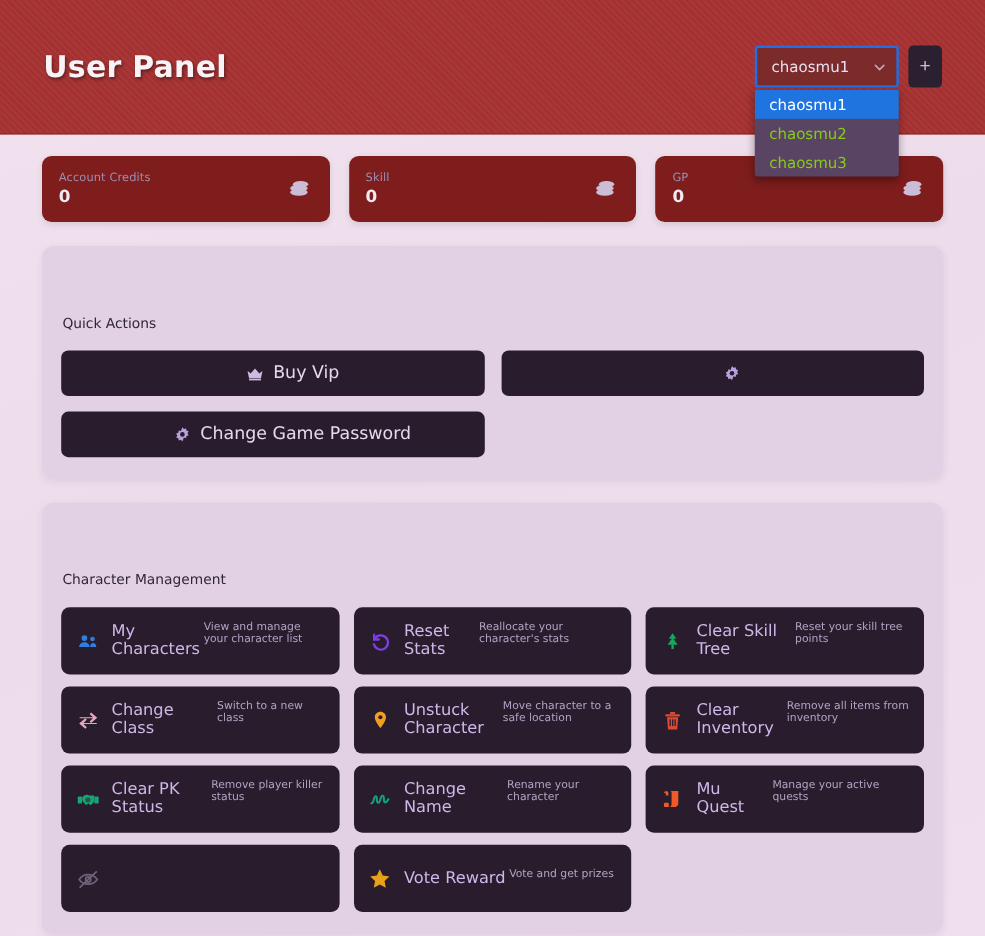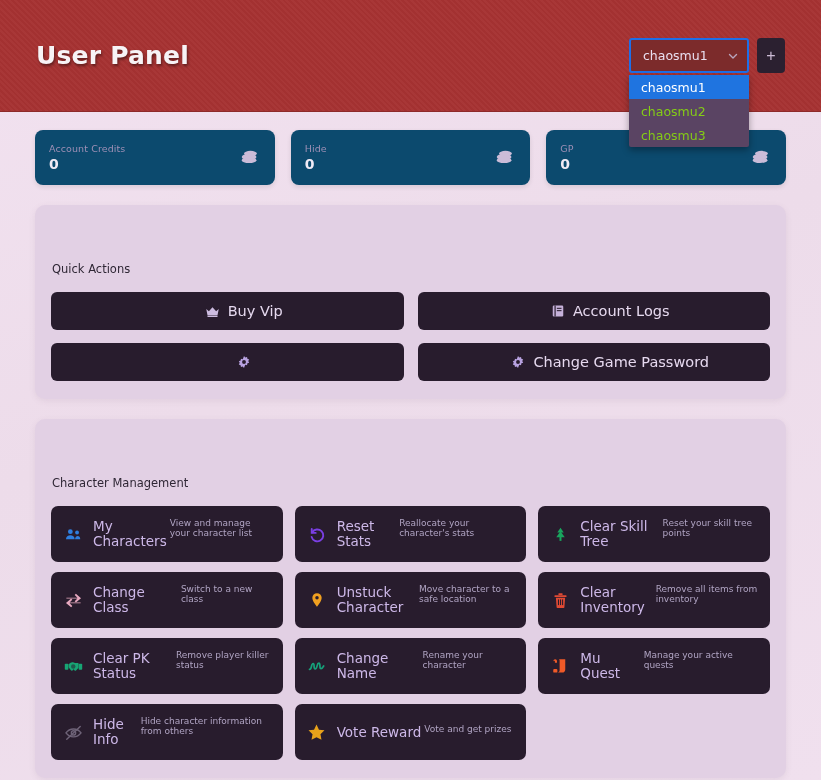--- a/index.html
+++ b/index.html
@@ -103,21 +103,21 @@
   .page { padding: 18px 35px 0 35px; }
 
   
   .stats {
     display: flex;
     gap: 16px;
   }
   .stat-card {
     flex: 1;
     height: 55px;
-    background: #0c4a6e;
+    background: #7f1d1d;
     border-radius: 8px;
     padding: 10px 14px;
     display: flex;
     align-items: center;
     box-shadow: 0 2px 5px rgba(0,0,0,0.10);
   }
   .stat-text { flex: 1; }
   .stat-label {
     font-size: 9.5px;
     color: #9d8fb5;
@@ -248,21 +248,21 @@
         <svg width="22" height="22" viewBox="0 0 24 24" fill="currentColor">
           <ellipse cx="11" cy="16.5" rx="8" ry="3.2"></ellipse>
           <ellipse cx="11" cy="13" rx="8" ry="3.2"></ellipse>
           <ellipse cx="12.5" cy="9.3" rx="7" ry="2.9"></ellipse>
         </svg>
       </span>
     </div>
 
     <div class="stat-card">
       <div class="stat-text">
-        <div class="stat-label">Hide</div>
+        <div class="stat-label">Skill</div>
         <div class="stat-value">0</div>
       </div>
       <span class="coins-icon">
         <svg width="22" height="22" viewBox="0 0 24 24" fill="currentColor">
           <ellipse cx="11" cy="16.5" rx="8" ry="3.2"></ellipse>
           <ellipse cx="11" cy="13" rx="8" ry="3.2"></ellipse>
           <ellipse cx="12.5" cy="9.3" rx="7" ry="2.9"></ellipse>
         </svg>
       </span>
     </div>
@@ -291,31 +291,20 @@
       <button class="qa-btn">
         <span class="ico">
           <svg width="15" height="15" viewBox="0 0 24 24" fill="#cdbce0">
             <path d="M2 8l4.2 3.6L12 5l5.8 6.6L22 8l-2 10H4L2 8z"></path>
             <rect x="4" y="18.6" width="16" height="2.2"></rect>
           </svg>
         </span>
         <span>Buy Vip</span>
       </button>
 
-      <button class="qa-btn">
-        <span class="ico">
-          <svg width="14" height="14" viewBox="0 0 24 24" fill="#c6b1da">
-            <rect x="3" y="2.5" width="18" height="19" rx="2"></rect>
-            <rect x="6" y="2.5" width="2" height="19" fill="#281c2d"></rect>
-            <rect x="10" y="6.5" width="8" height="1.8" fill="#281c2d"></rect>
-            <rect x="10" y="10.5" width="8" height="1.8" fill="#281c2d"></rect>
-          </svg>
-        </span>
-        <span>Account Logs</span>
-      </button>
 
       <button class="qa-btn">
         <span class="ico">
           <svg width="14" height="14" viewBox="0 0 24 24" fill="#b8a2e0">
             <path d="M12 1.8l2.1 2.5 3.1-.9.6 3.2 3.1 1-1.6 2.8 1.6 2.8-3.1 1-.6 3.2-3.1-.9L12 22.2l-2.1-2.5-3.1.9-.6-3.2-3.1-1L4.7 13.4 3.1 10.6l3.1-1 .6-3.2 3.1.9L12 1.8z"></path>
             <circle cx="12" cy="12" r="3.3" fill="#281c2d"></circle>
           </svg>
         </span>
       </button>
 
@@ -464,24 +453,20 @@
       </div>
 
       <div class="cm-card">
         <span class="cm-ico">
           <svg width="19" height="19" viewBox="0 0 24 24" fill="none" stroke="#6e6378" stroke-width="1.8" stroke-linecap="round">
             <path d="M2.5 12.5S6 7.5 12 7.5s9.5 5 9.5 5-3.5 5-9.5 5-9.5-5-9.5-5z"></path>
             <circle cx="12" cy="12.5" r="2.7"></circle>
             <path d="M3.5 20.5L20.5 4.5"></path>
           </svg>
         </span>
-        <div class="cm-body">
-          <div class="cm-title">Hide Info</div>
-          <div class="cm-desc">Hide character information from others</div>
-        </div>
       </div>
 
       <div class="cm-card">
         <span class="cm-ico">
           <svg width="19" height="19" viewBox="0 0 24 24" fill="#e8a21a">
             <path d="M12 1.8l3.1 6.6 7 .9-5.1 4.9 1.3 7.1L12 17.9l-6.3 3.4 1.3-7.1L1.9 9.3l7-.9L12 1.8z"></path>
           </svg>
         </span>
         <div class="cm-body">
           <div class="cm-title">Vote Reward</div>

